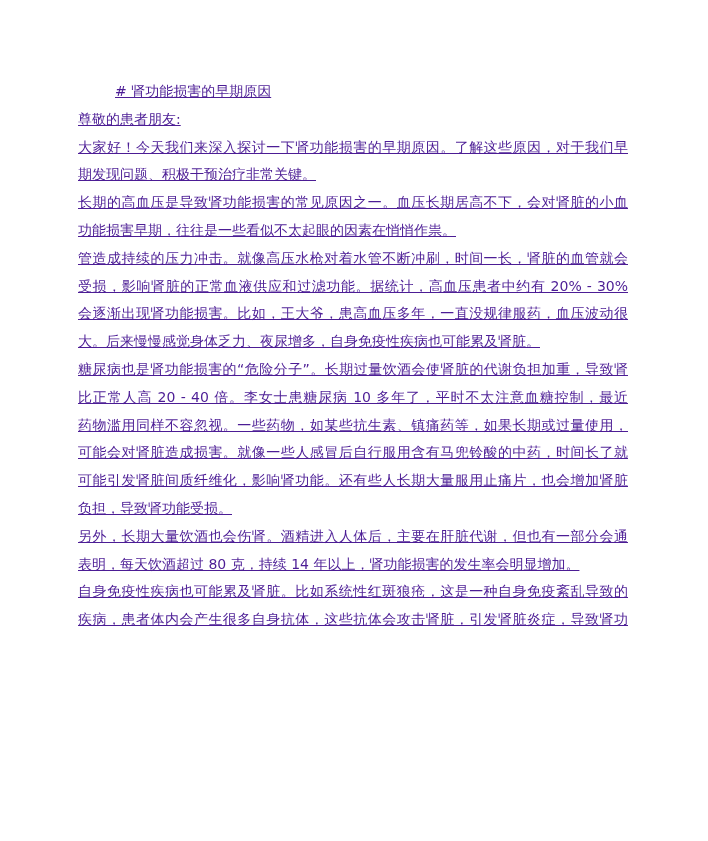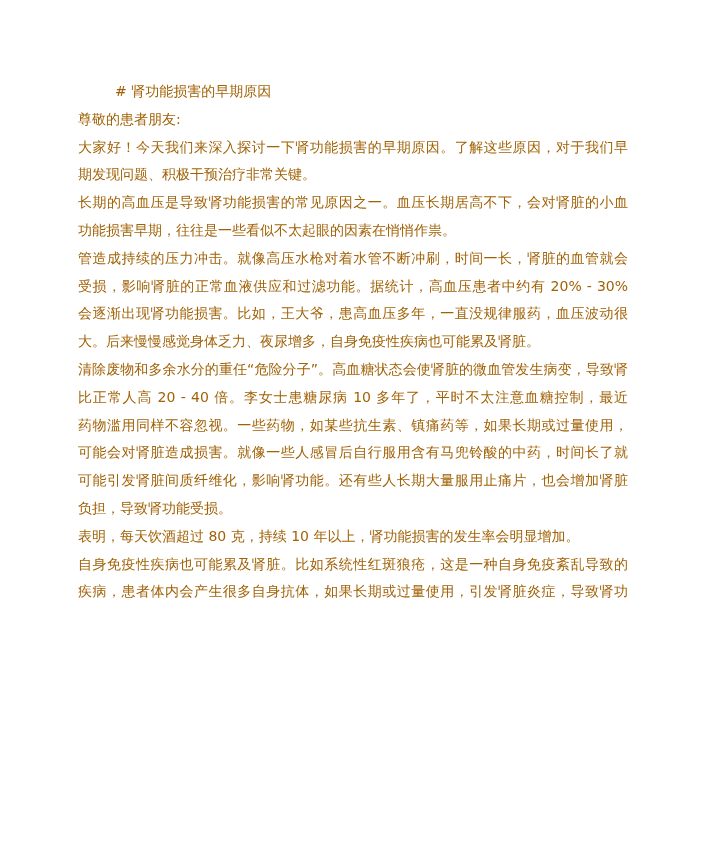--- a/index.html
+++ b/index.html
@@ -13,22 +13,23 @@
     overflow: hidden;
     font-family: "DejaVu Sans", "Liberation Sans", sans-serif;
   }
   .doc {
     padding: 78px 80px 0 78px;
   }
   .line {
     height: 27.8px;
     line-height: 27.8px;
     font-size: 14px;
-    color: #a16207;
+    color: #4c1d95;
     text-align: left;
+    text-decoration: underline;
   }
   .j {
     text-align: justify;
     text-align-last: justify;
   }
   .indent {
     text-indent: 37px;
   }
 </style>
 </head>
@@ -38,22 +39,23 @@
   <div class="line indent"># 肾功能损害的早期原因</div>
   <div class="line">尊敬的患者朋友:</div>
   <div class="line j">大家好！今天我们来深入探讨一下肾功能损害的早期原因。了解这些原因，对于我们早</div>
   <div class="line">期发现问题、积极干预治疗非常关键。</div>
   <div class="line j">长期的高血压是导致肾功能损害的常见原因之一。血压长期居高不下，会对肾脏的小血</div>
   <div class="line">功能损害早期，往往是一些看似不太起眼的因素在悄悄作祟。</div>
   <div class="line j">管造成持续的压力冲击。就像高压水枪对着水管不断冲刷，时间一长，肾脏的血管就会</div>
   <div class="line j">受损，影响肾脏的正常血液供应和过滤功能。据统计，高血压患者中约有 20% - 30%</div>
   <div class="line j">会逐渐出现肾功能损害。比如，王大爷，患高血压多年，一直没规律服药，血压波动很</div>
   <div class="line">大。后来慢慢感觉身体乏力、夜尿增多，自身免疫性疾病也可能累及肾脏。</div>
-  <div class="line j">清除废物和多余水分的重任“危险分子”。高血糖状态会使肾脏的微血管发生病变，导致肾</div>
+  <div class="line j">糖尿病也是肾功能损害的“危险分子”。长期过量饮酒会使肾脏的代谢负担加重，导致肾</div>
   <div class="line j">比正常人高 20 - 40 倍。李女士患糖尿病 10 多年了，平时不太注意血糖控制，最近</div>
   <div class="line j">药物滥用同样不容忽视。一些药物，如某些抗生素、镇痛药等，如果长期或过量使用，</div>
   <div class="line j">可能会对肾脏造成损害。就像一些人感冒后自行服用含有马兜铃酸的中药，时间长了就</div>
   <div class="line j">可能引发肾脏间质纤维化，影响肾功能。还有些人长期大量服用止痛片，也会增加肾脏</div>
   <div class="line">负担，导致肾功能受损。</div>
-  <div class="line">表明，每天饮酒超过 80 克，持续 10 年以上，肾功能损害的发生率会明显增加。</div>
+  <div class="line j">另外，长期大量饮酒也会伤肾。酒精进入人体后，主要在肝脏代谢，但也有一部分会通</div>
+  <div class="line">表明，每天饮酒超过 80 克，持续 14 年以上，肾功能损害的发生率会明显增加。</div>
   <div class="line j">自身免疫性疾病也可能累及肾脏。比如系统性红斑狼疮，这是一种自身免疫紊乱导致的</div>
-  <div class="line j">疾病，患者体内会产生很多自身抗体，如果长期或过量使用，引发肾脏炎症，导致肾功</div>
+  <div class="line j">疾病，患者体内会产生很多自身抗体，这些抗体会攻击肾脏，引发肾脏炎症，导致肾功</div>
 </div>
 
 </body></html>

